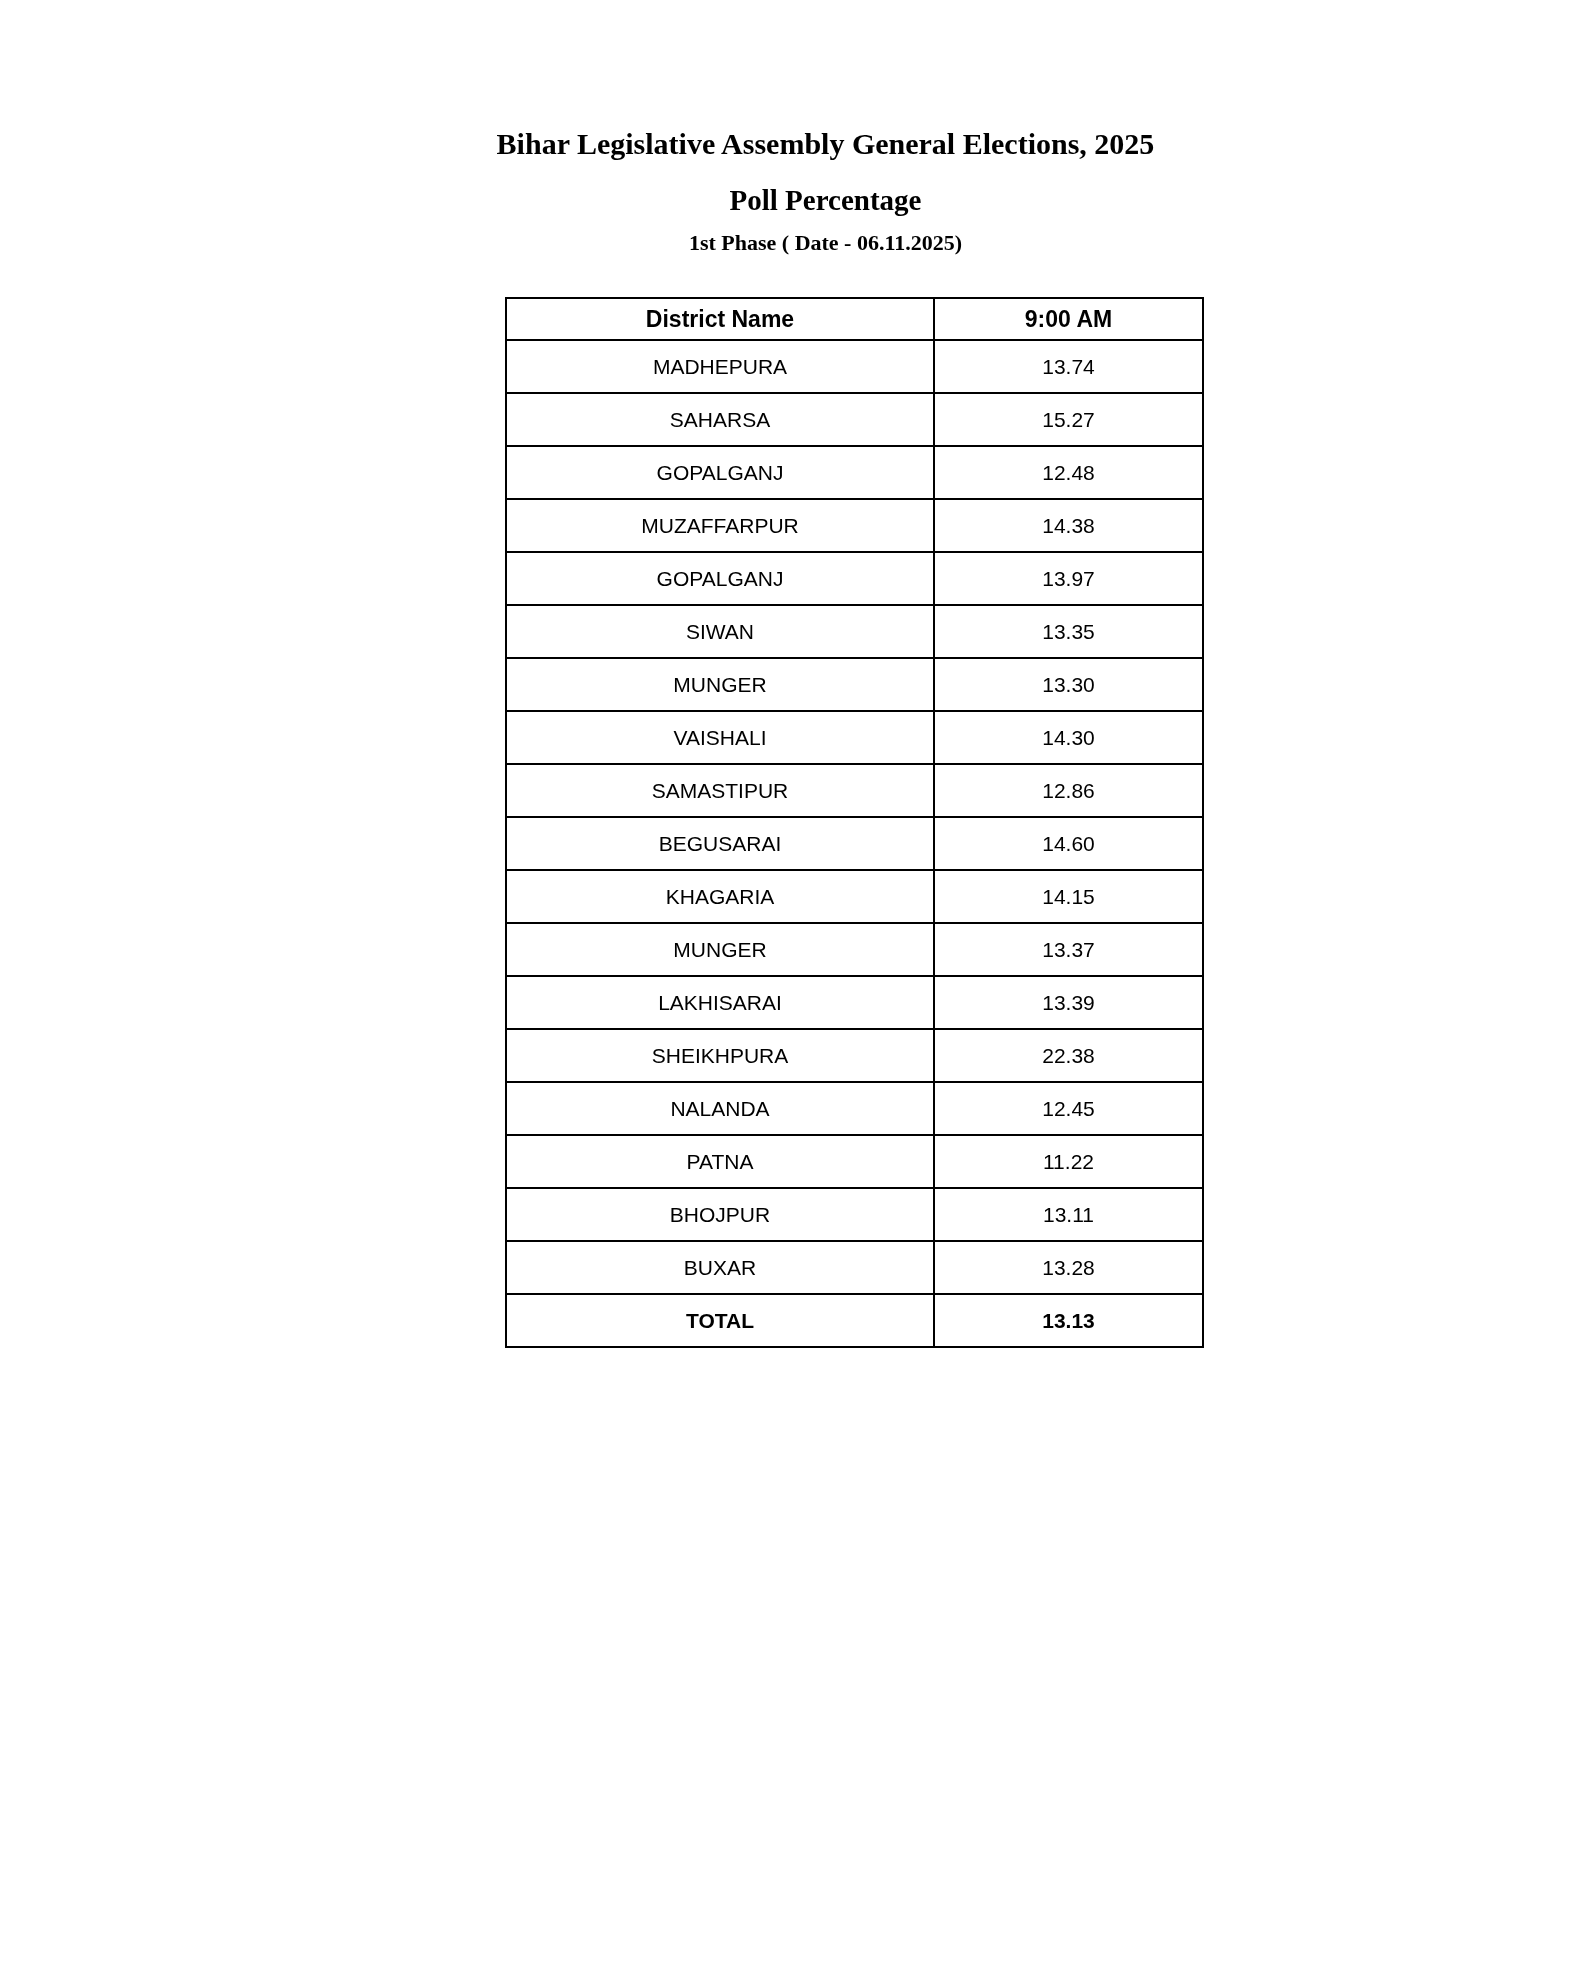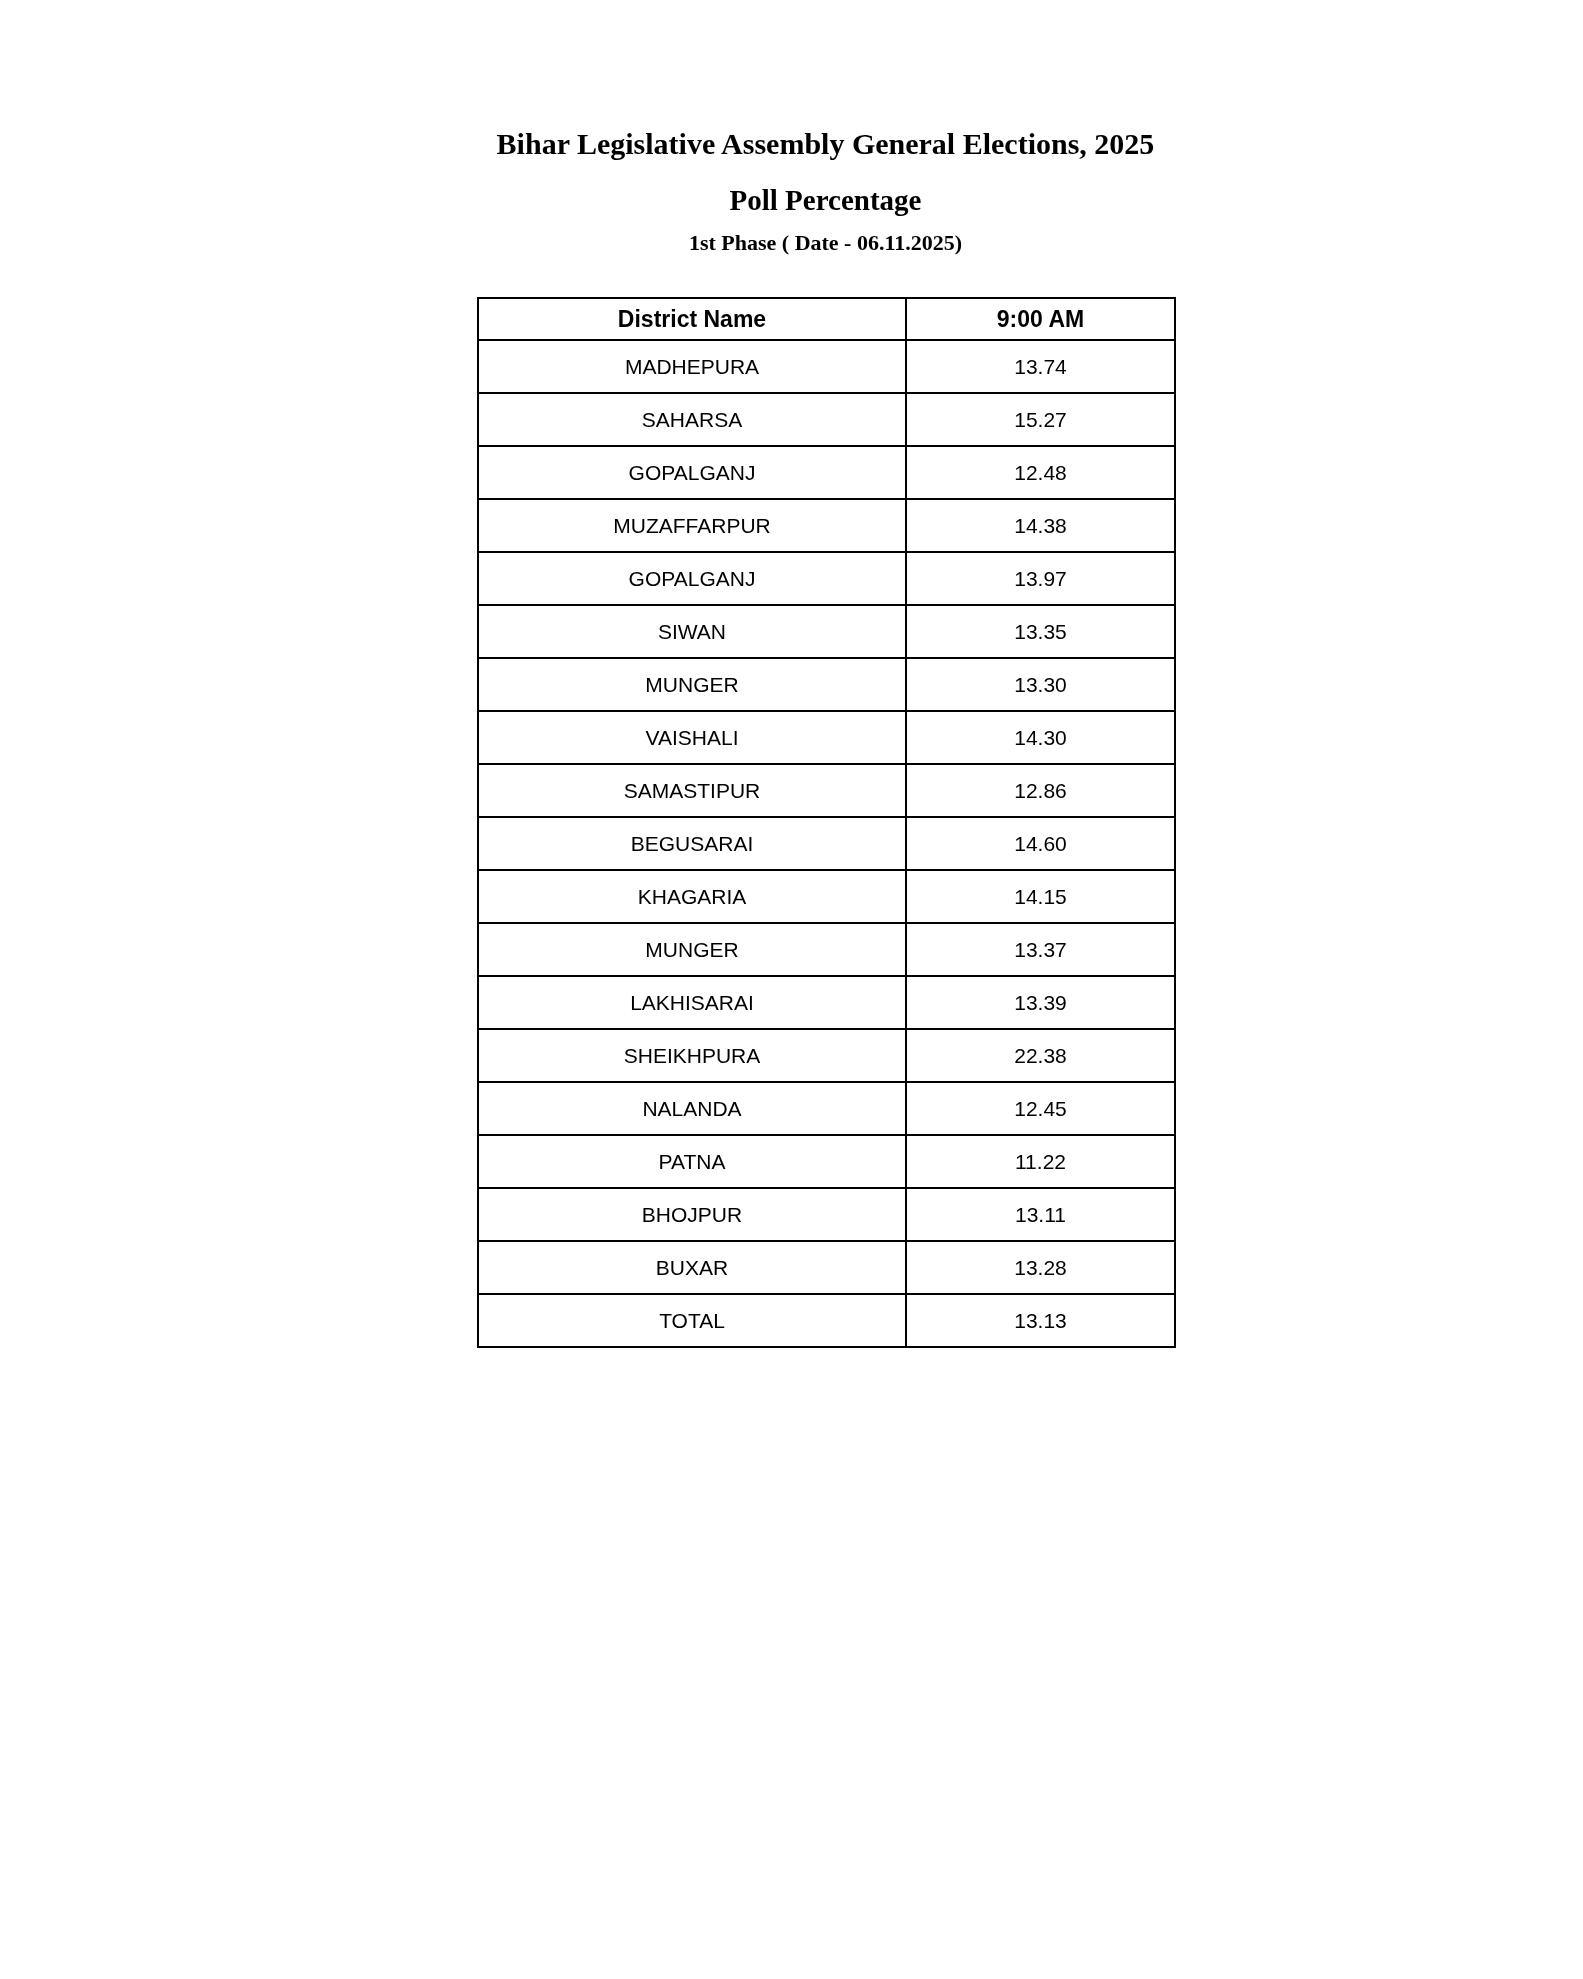--- a/index.html
+++ b/index.html
@@ -46,20 +46,21 @@
     font-size: 22px;
     line-height: 27px;
     font-weight: bold;
     white-space: nowrap;
   }
   table.poll-table {
     margin-top: 41px;
     border-collapse: collapse;
     width: 697px;
     table-layout: fixed;
+    margin-left: 28px;
   }
   .poll-table th,
   .poll-table td {
     border: 2px solid #000000;
     text-align: center;
     vertical-align: middle;
     padding: 0;
     overflow: hidden;
   }
   .poll-table col.c-district { width: 428px; }
@@ -68,21 +69,21 @@
     height: 40px;
     font-size: 23px;
     font-weight: bold;
   }
   .poll-table td {
     height: 51px;
     font-size: 21px;
     font-weight: normal;
   }
   .poll-table tr.total-row td {
-    font-weight: normal;
+    font-weight: bold;
   }
 </style>
 </head>
 <body>
 
 <div class="content">
 
   <div class="center-line">
     <div class="main-title">Bihar Legislative Assembly General Elections, 2025</div>
   </div>

